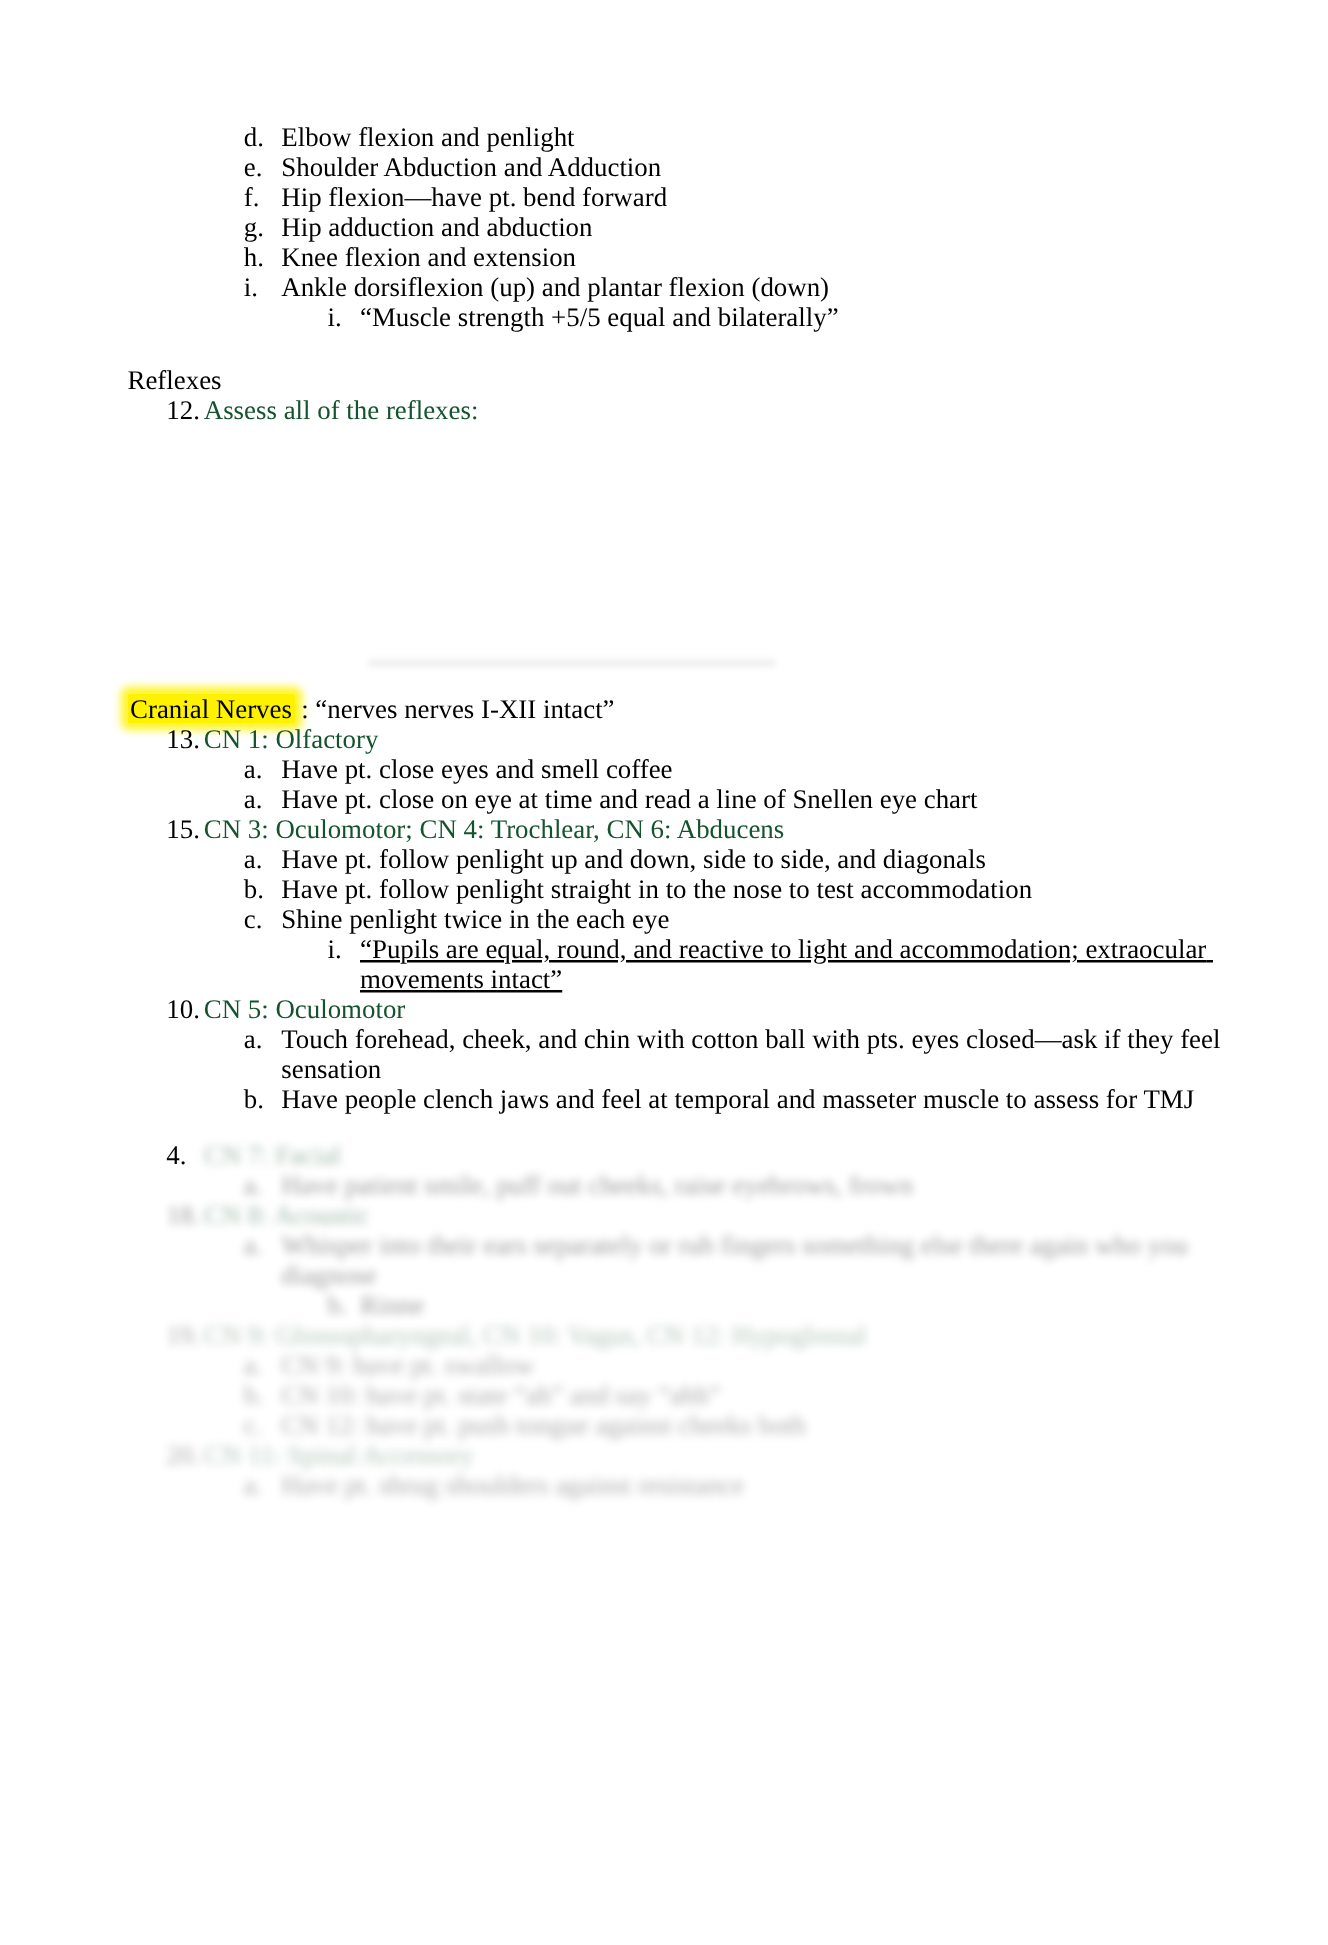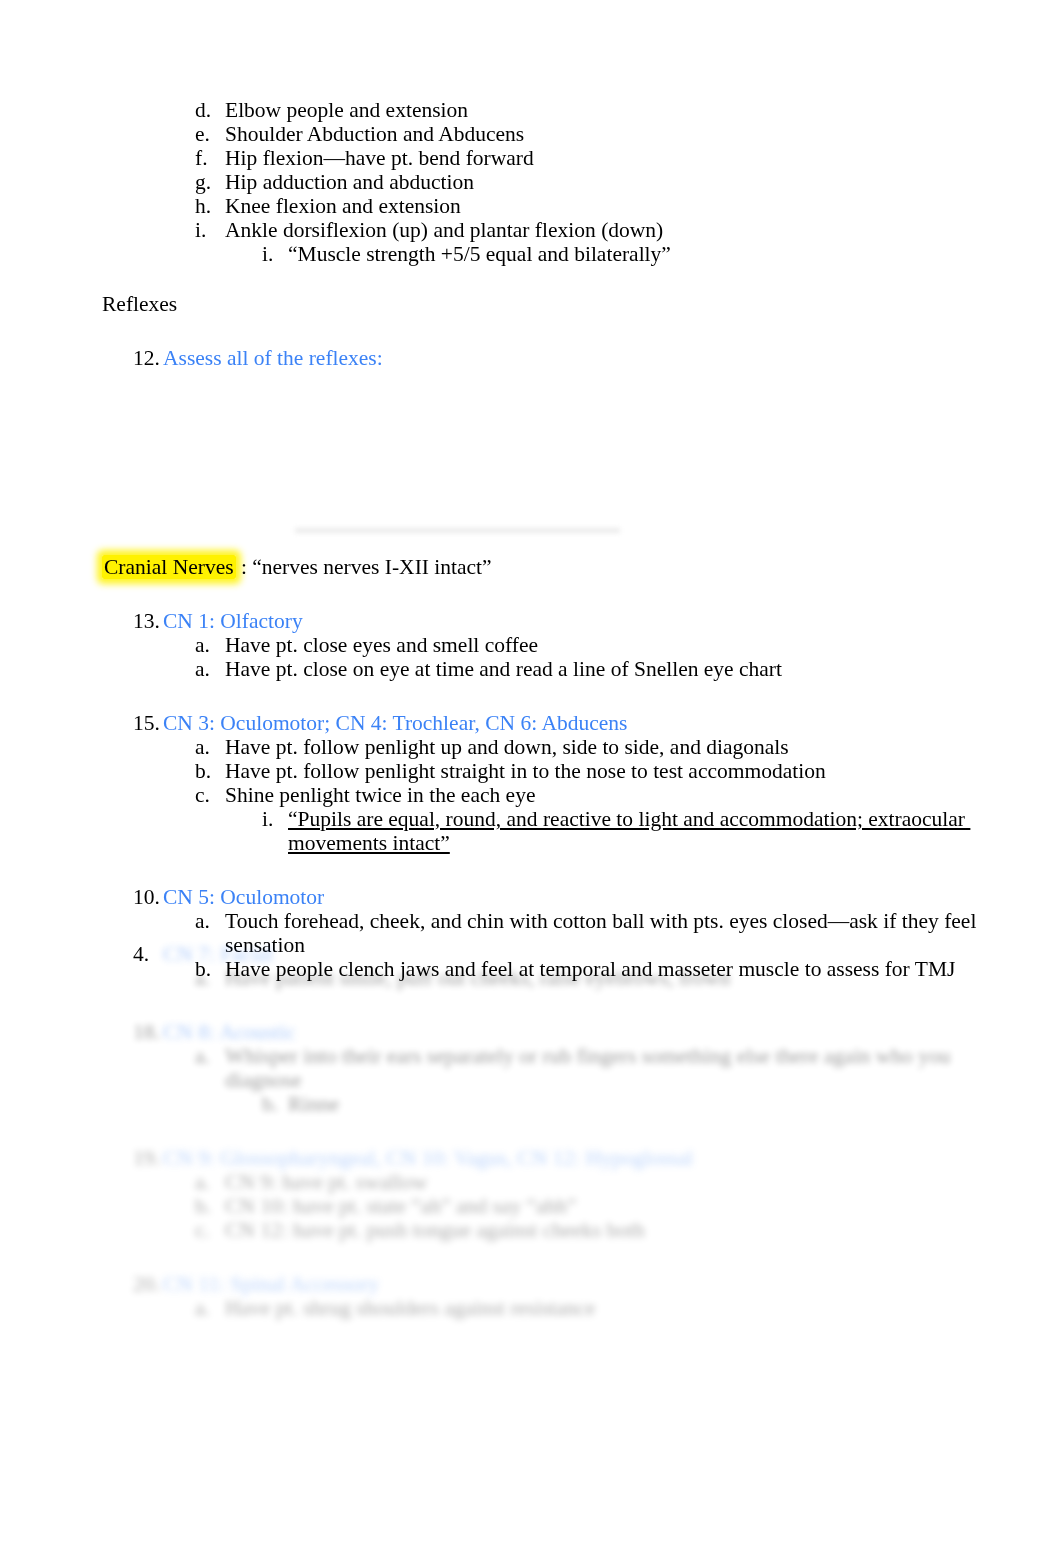--- a/index.html
+++ b/index.html
@@ -35,27 +35,27 @@
     text-align: left;
     color: #000000;
   }
   .txt {
     flex: 1 1 auto;
   }
 
   
   .lvl-h      { margin-left: 102px; }      
   .lvl-num    { margin-left: 133px; }      
-  .lvl-num .marker  { width: 30px; margin-top: 30px; }
+  .lvl-num .marker  { width: 30px; }
   .lvl-alpha  { margin-left: 195px; }      
   .lvl-alpha .marker { width: 30px; }
   .lvl-roman  { margin-left: 262px; }      
   .lvl-roman .marker { width: 26px; }
 
-  .red   { color: #3b82f6; }
+  .red   { color: #14532d; }
 
   
   .hl {
     background: #FFF200;
     padding: 0 2px;
     box-shadow: 0 0 7px 5px rgba(255,242,0,0.85);
     border-radius: 2px;
   }
 
   
@@ -90,25 +90,25 @@
 </style>
 </head>
 <body>
 
 <div class="page">
 
   <div class="sec-top">
 
     <div class="line lvl-alpha">
       <span class="marker">d.</span>
-      <span class="txt">Elbow people and extension</span>
+      <span class="txt">Elbow flexion and penlight</span>
     </div>
     <div class="line lvl-alpha">
       <span class="marker">e.</span>
-      <span class="txt">Shoulder Abduction and Abducens</span>
+      <span class="txt">Shoulder Abduction and Adduction</span>
     </div>
     <div class="line lvl-alpha">
       <span class="marker">f.</span>
       <span class="txt">Hip flexion—have pt. bend forward</span>
     </div>
     <div class="line lvl-alpha">
       <span class="marker">g.</span>
       <span class="txt">Hip adduction and abduction</span>
     </div>
     <div class="line lvl-alpha">

